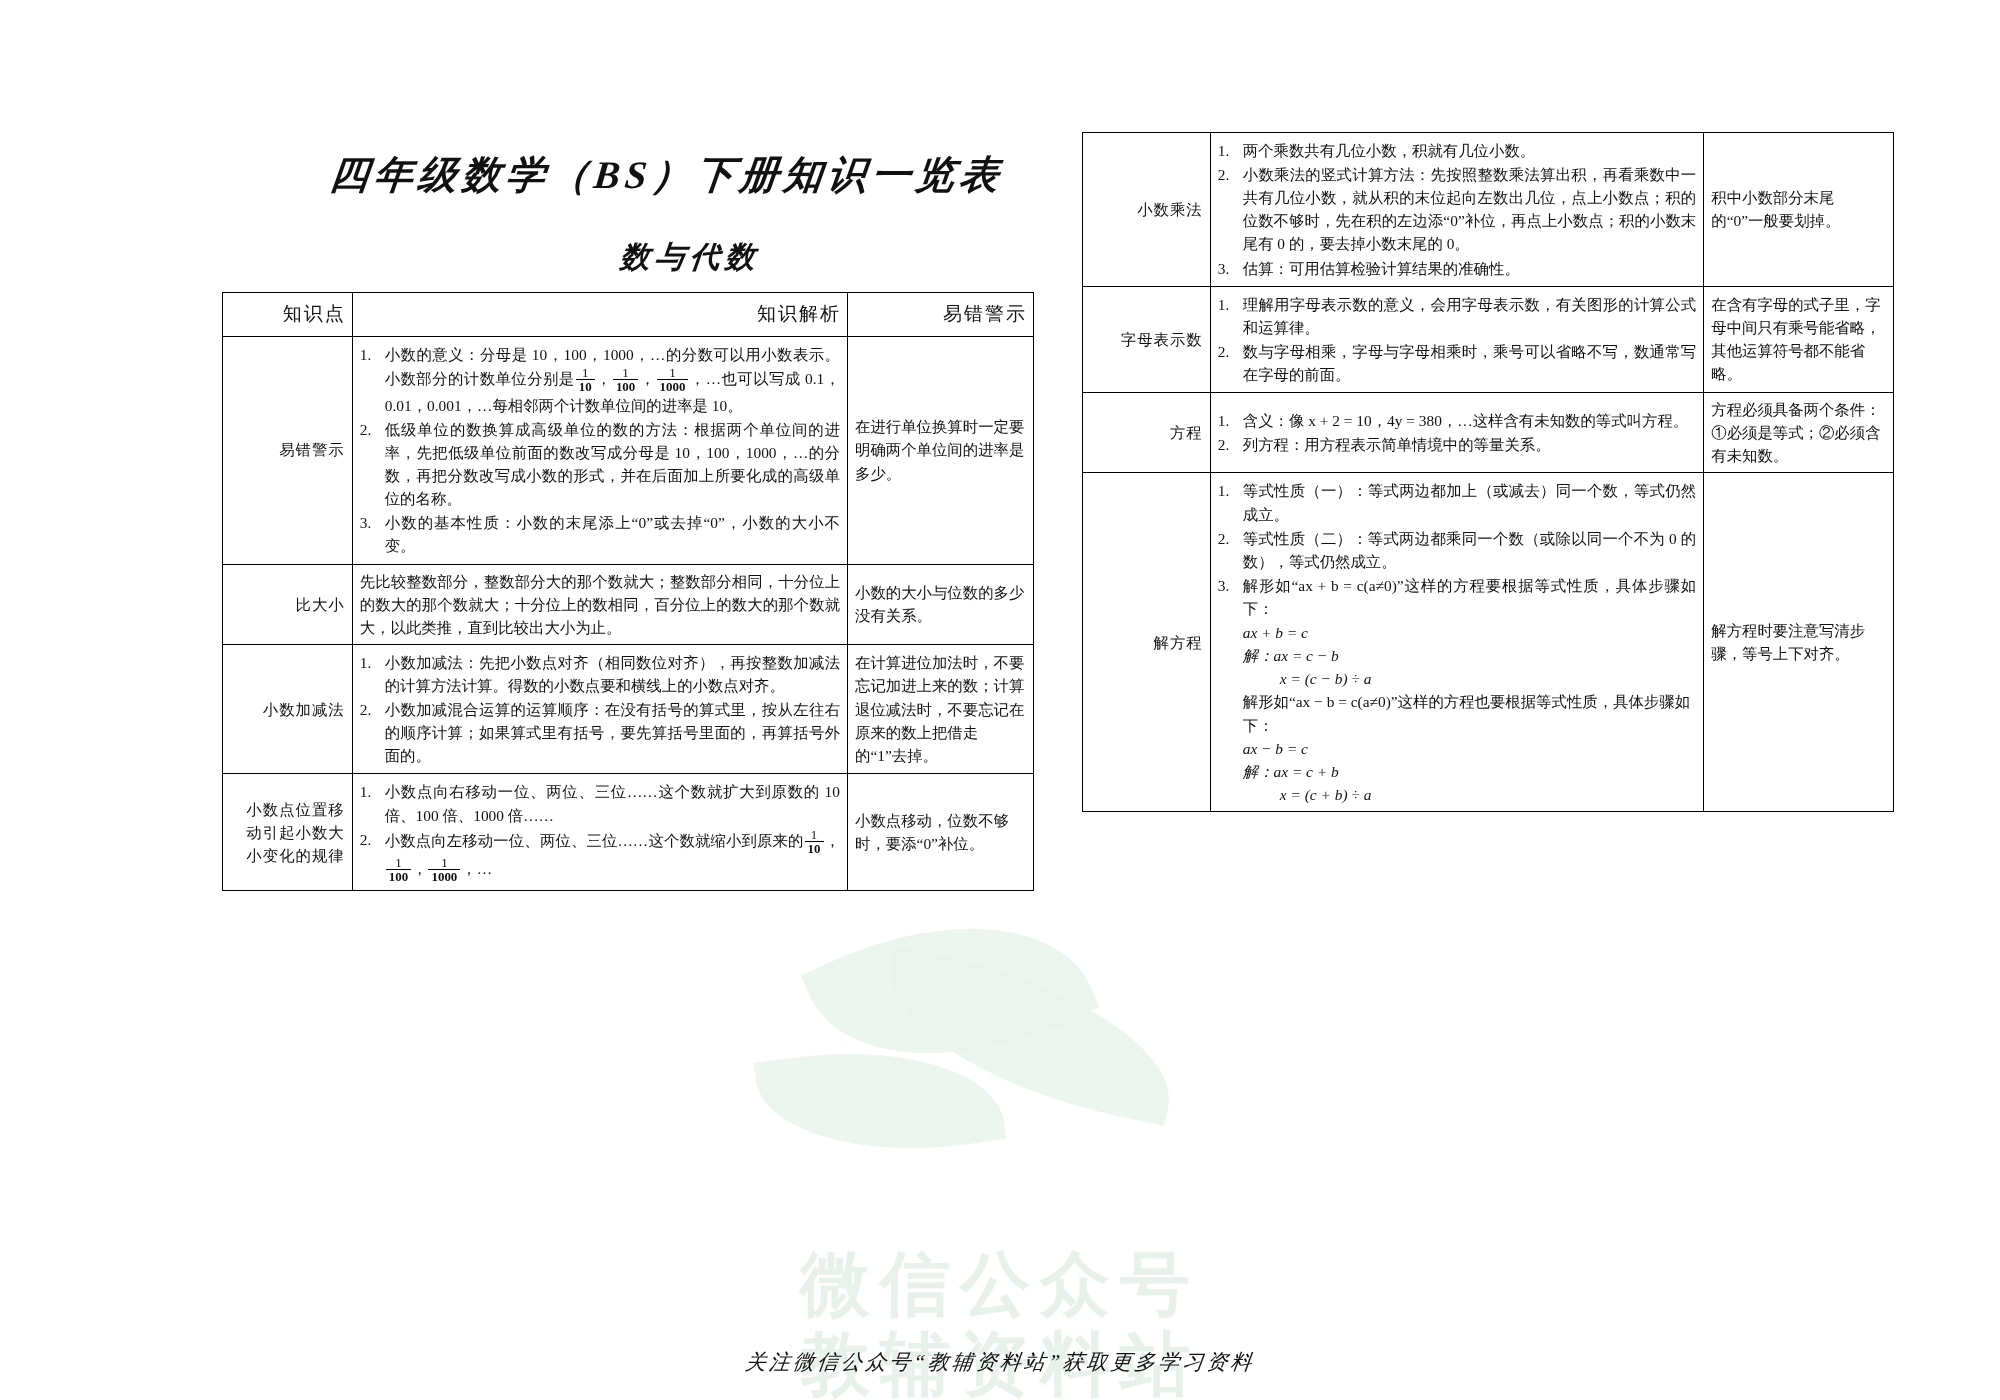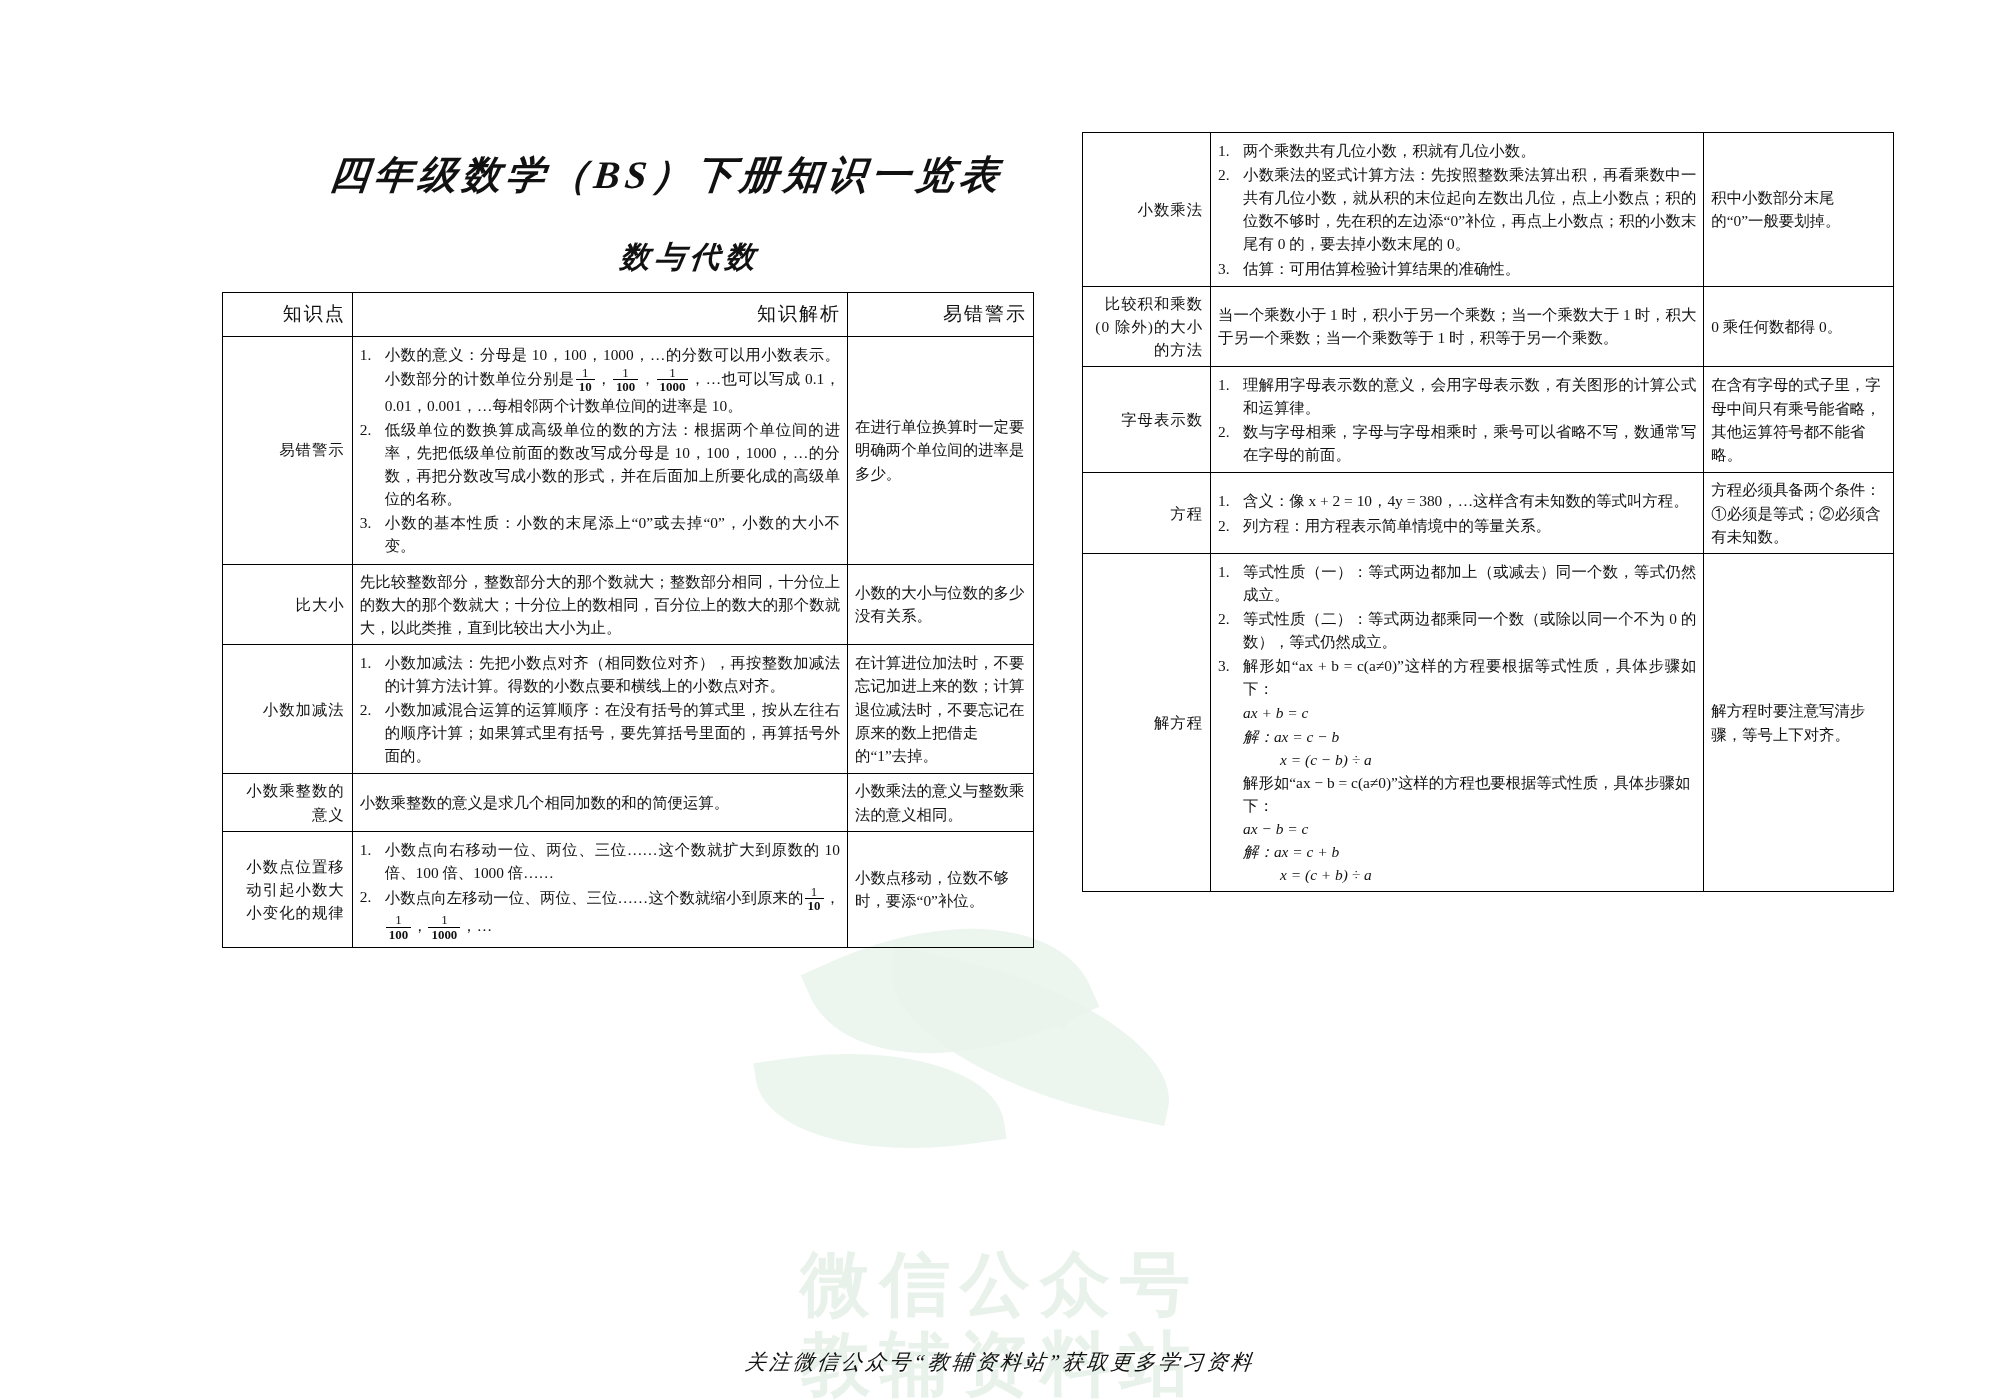--- a/index.html
+++ b/index.html
@@ -152,27 +152,20 @@
           <td class="kp c-kp">小数加减法</td>
           <td class="c-an">
             <ul class="items">
               <li><span class="num">1.</span>小数加减法：先把小数点对齐（相同数位对齐），再按整数加减法的计算方法计算。得数的小数点要和横线上的小数点对齐。</li>
               <li><span class="num">2.</span>小数加减混合运算的运算顺序：在没有括号的算式里，按从左往右的顺序计算；如果算式里有括号，要先算括号里面的，再算括号外面的。</li>
             </ul>
           </td>
           <td class="warn c-wa">在计算进位加法时，不要忘记加进上来的数；计算退位减法时，不要忘记在原来的数上把借走的“1”去掉。</td>
         </tr>
         <tr>
-          <td class="kp c-kp">小数乘整数的意义</td>
-          <td class="c-an">
-            <div class="plain">小数乘整数的意义是求几个相同加数的和的简便运算。</div>
-          </td>
-          <td class="warn c-wa">小数乘法的意义与整数乘法的意义相同。</td>
-        </tr>
-        <tr>
           <td class="kp c-kp">小数点位置移动引起小数大小变化的规律</td>
           <td class="c-an">
             <ul class="items">
               <li><span class="num">1.</span>小数点向右移动一位、两位、三位……这个数就扩大到原数的 10 倍、100 倍、1000 倍……</li>
               <li><span class="num">2.</span>小数点向左移动一位、两位、三位……这个数就缩小到原来的<span class="frac"><span class="n">1</span><span class="d">10</span></span>，<span class="frac"><span class="n">1</span><span class="d">100</span></span>，<span class="frac"><span class="n">1</span><span class="d">1000</span></span>，…</li>
             </ul>
           </td>
           <td class="warn c-wa">小数点移动，位数不够时，要添“0”补位。</td>
         </tr>
       </tbody>
@@ -183,27 +176,20 @@
         <tr>
           <td class="kp r-kp">小数乘法</td>
           <td class="r-an">
             <ul class="items">
               <li><span class="num">1.</span>两个乘数共有几位小数，积就有几位小数。</li>
               <li><span class="num">2.</span>小数乘法的竖式计算方法：先按照整数乘法算出积，再看乘数中一共有几位小数，就从积的末位起向左数出几位，点上小数点；积的位数不够时，先在积的左边添“0”补位，再点上小数点；积的小数末尾有 0 的，要去掉小数末尾的 0。</li>
               <li><span class="num">3.</span>估算：可用估算检验计算结果的准确性。</li>
             </ul>
           </td>
           <td class="warn r-wa">积中小数部分末尾的“0”一般要划掉。</td>
-        </tr>
-        <tr>
-          <td class="kp r-kp">比较积和乘数(0 除外)的大小的方法</td>
-          <td class="r-an">
-            <div class="plain">当一个乘数小于 1 时，积小于另一个乘数；当一个乘数大于 1 时，积大于另一个乘数；当一个乘数等于 1 时，积等于另一个乘数。</div>
-          </td>
-          <td class="warn r-wa">0 乘任何数都得 0。</td>
         </tr>
         <tr>
           <td class="kp r-kp">字母表示数</td>
           <td class="r-an">
             <ul class="items">
               <li><span class="num">1.</span>理解用字母表示数的意义，会用字母表示数，有关图形的计算公式和运算律。</li>
               <li><span class="num">2.</span>数与字母相乘，字母与字母相乘时，乘号可以省略不写，数通常写在字母的前面。</li>
             </ul>
           </td>
           <td class="warn r-wa">在含有字母的式子里，字母中间只有乘号能省略，其他运算符号都不能省略。</td>

